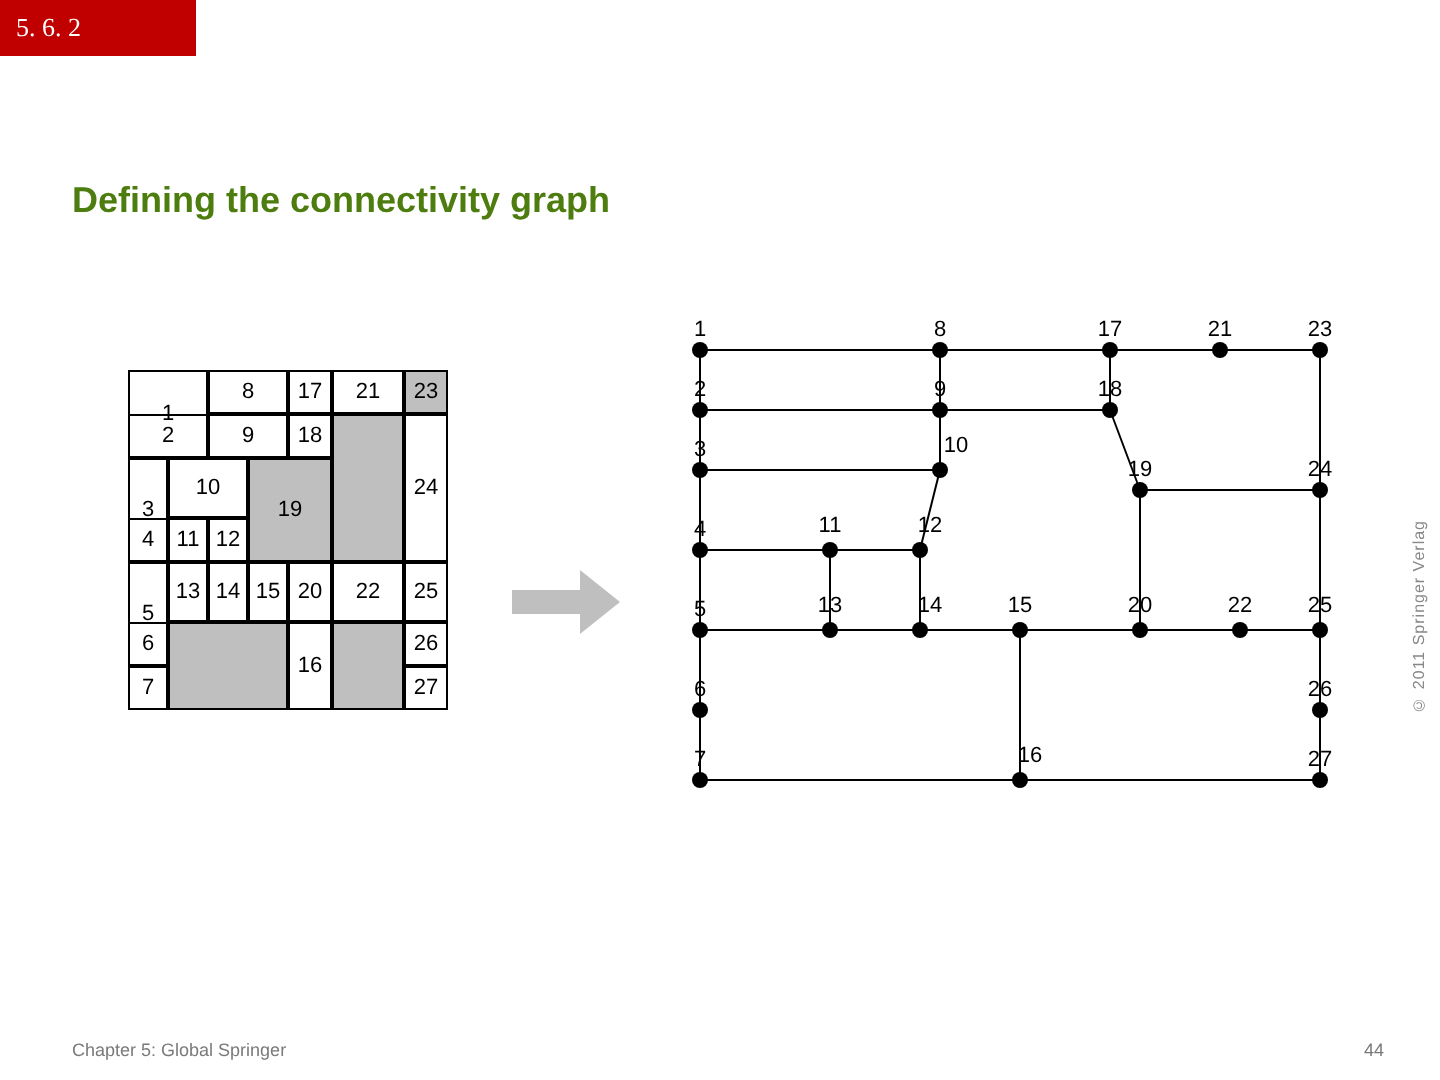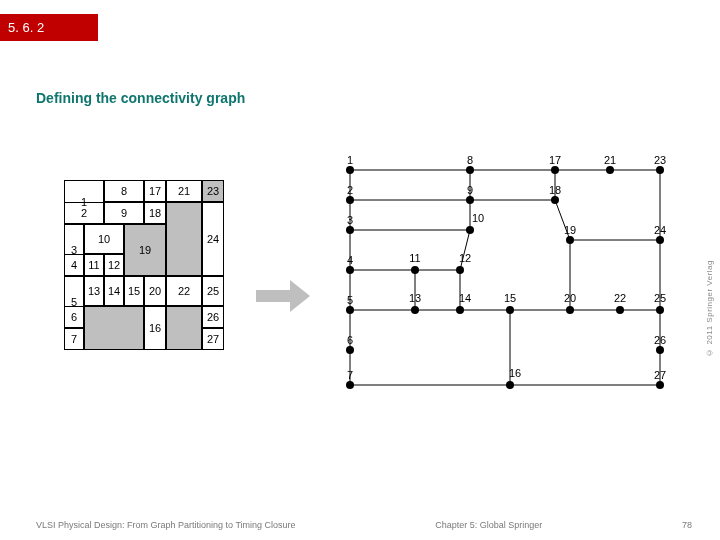--- a/index.html
+++ b/index.html
@@ -5,22 +5,23 @@
   * { margin: 0; padding: 0; box-sizing: border-box; }
   body {
     width: 720px; height: 540px;
     font-family: Arial, Helvetica, sans-serif;
     background: #fff;
     position: relative;
     overflow: hidden;
   }
   .header {
     display: flex;
-    align-items: center;
+    align-items: flex-start;
     height: 54px;
+    font-family: Liberation Serif, serif;
   }
   .header-left {
     width: 98px;
     background: #c00000;
     color: #fff;
     font-size: 13px;
     display: flex;
     align-items: flex-start;
     padding: 6px 8px;
   }
@@ -28,24 +29,24 @@
     flex: 1;
     background: #000;
     color: #fff;
     font-size: 14px;
     font-weight: bold;
     display: flex;
     align-items: flex-start;
     padding: 6px 12px;
   }
   .subtitle {
-    font-size: 14px;
+    font-size: 18px;
     font-weight: bold;
     margin: 36px 0 0 36px;
-    color: #0f766e;
+    color: #4d7c0f;
   }
   .content {
     position: relative;
     margin-top: 44px;
     height: 320px;
   }
   
   .arrow {
     position: absolute;
     left: 256px; top: 130px;
@@ -276,16 +277,15 @@
       <div class="nlabel" style="left: 330px; top: 196px;">26</div>
       <div class="node" style="left: 330px; top: 235px;"></div>
       <div class="nlabel" style="left: 330px; top: 231px;">27</div>
     </div>
 
 </div>
 
 <div class="copyright">© 2011 Springer Verlag</div>
 
 <div class="footer">
-  <span>VLSI Physical Design: From Graph Partitioning to Timing Closure</span>
   <span>Chapter 5: Global Springer</span>
-  <span>78</span>
+  <span>44</span>
 </div>
 
 </body></html>

